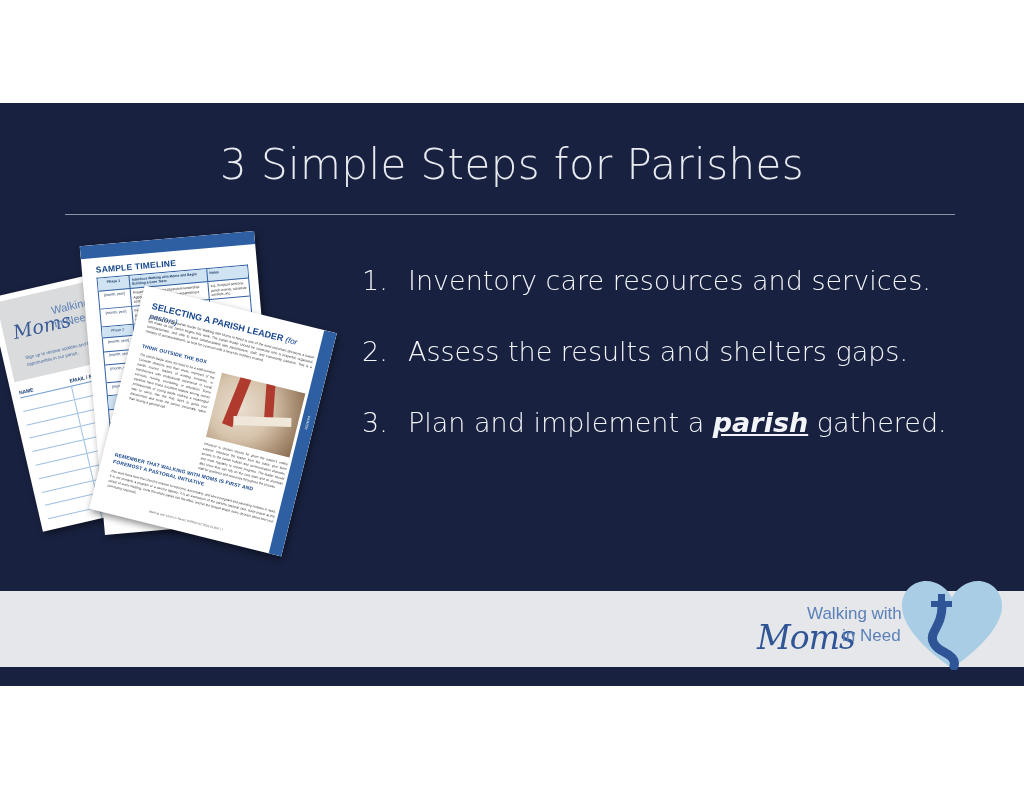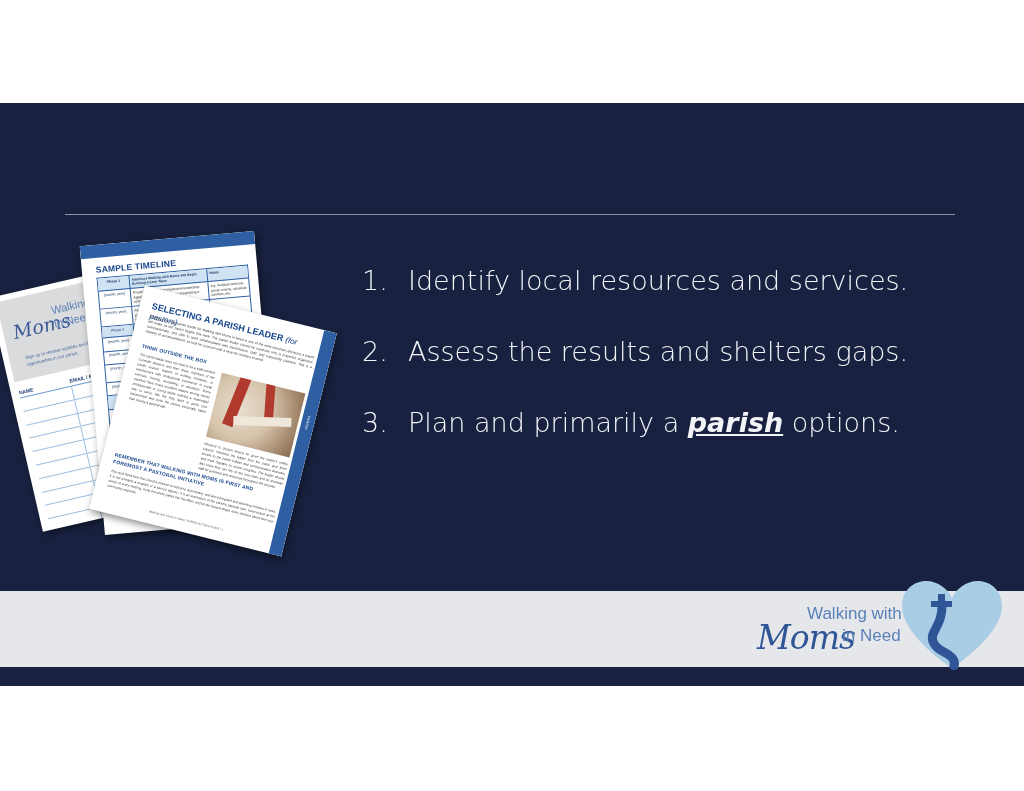--- a/index.html
+++ b/index.html
@@ -411,37 +411,38 @@
 </style>
 </head>
 <body>
 
 <div class="slide">
 
   <div class="navy-main"></div>
   <div class="gray-band"></div>
   <div class="navy-strip"></div>
 
+  <div class="slide-title">3 Simple Steps for Parishes</div>
   <div class="title-rule"></div>
 
   <div class="steps">
 
     <div class="step-row">
       <span class="step-num">1.</span>
-      <span class="step-text"><span>Identify local resources and services.</span></span>
+      <span class="step-text"><span>Inventory care resources and services.</span></span>
     </div>
 
     <div class="step-row">
       <span class="step-num">2.</span>
       <span class="step-text"><span>Assess the results and shelters gaps.</span></span>
     </div>
 
     <div class="step-row">
       <span class="step-num">3.</span>
-      <span class="step-text"><span>Plan and primarily a </span><em>parish</em><span> options.</span></span>
+      <span class="step-text"><span>Plan and implement a </span><em>parish</em><span> gathered.</span></span>
     </div>
 
   </div>
 
   <div class="docs">
 
     <div class="doc doc-signup">
       <div class="signup-logo">
         <span class="lg-script">Moms</span>
         <span class="lg-sans">

